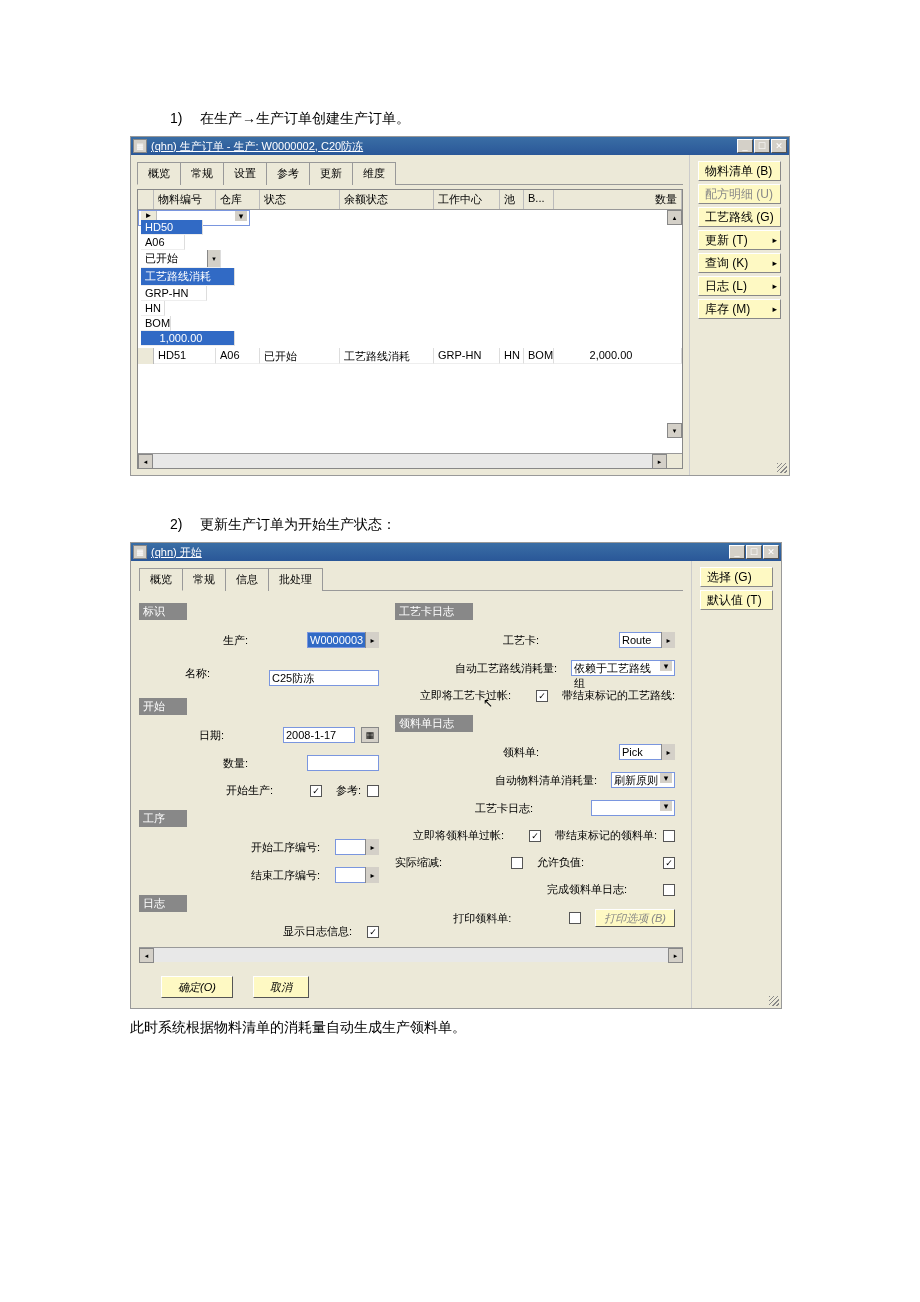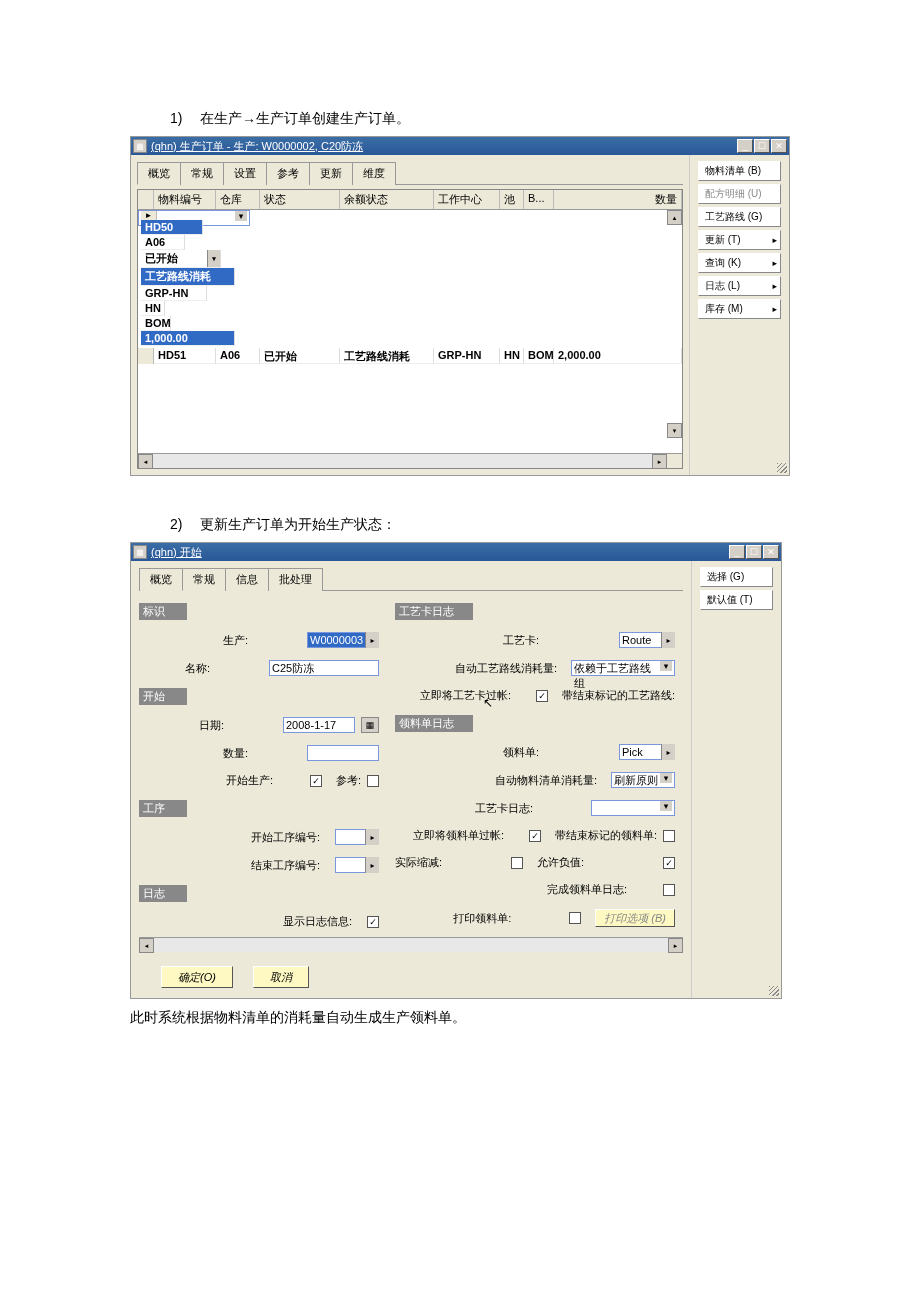--- a/index.html
+++ b/index.html
@@ -17,33 +17,33 @@
   .left1 { flex:1; padding:6px; }
   .right1 { width:100px; padding:6px 8px; border-left:1px solid #ccc; display:flex;flex-direction:column;gap:3px;}
   .tabs { display:flex; border-bottom:1px solid #999; margin-bottom:4px;}
   .tab { padding:3px 10px; background:#ece9d8; border:1px solid #999;border-bottom:none;margin-right:-1px;position:relative;top:1px;}
   .tab.active { background:#ece9d8; border-bottom:1px solid #ece9d8;}
   .grid { background:#fff; border:1px solid #888; height:280px; position:relative; display:flex;flex-direction:column;}
   .grid-head { display:flex; background:#ece9d8; border-bottom:1px solid #999; font-size:11px;}
   .gh { border-right:1px solid #bbb; padding:2px 4px; overflow:hidden;white-space:nowrap;text-overflow:clip;}
   .grid-body { flex:1; overflow:hidden; position:relative;}
   .gr { display:flex; height:16px; font-size:11px;}
-  .gc { border-right:1px solid #ddd; border-bottom:1px solid #eee; padding:1px 4px; overflow:hidden;white-space:nowrap;font-weight:bold;}
+  .gc { border-right:1px solid #ddd; border-bottom:1px solid #eee; padding:1px 4px; overflow:hidden;white-space:nowrap;}
   .gr.sel .gc.selcell { background:#316ac5; color:#fff; }
   .row-ind { width:16px;border-right:1px solid #bbb;background:#ece9d8;display:flex;align-items:center;justify-content:center;}
   .row-ind.ptr::before { content:"►"; font-size:8px; color:#000;}
   .dd-cell { position:relative; }
   .dd-btn { position:absolute;right:0;top:0;width:13px;height:100%;background:#d4d0c8;border-left:1px solid #888;font-size:7px;display:flex;align-items:center;justify-content:center;}
-  .num { text-align:left; padding-right:17px;}
+  .num { text-align:center; padding-right:17px;}
   .scroll-up { position:absolute;right:0;top:0;width:15px;height:15px;background:#d4d0c8;border:1px solid #888;font-size:7px;display:flex;align-items:center;justify-content:center;}
   .scroll-dn { position:absolute;right:0;bottom:15px;width:15px;height:15px;background:#d4d0c8;border:1px solid #888;font-size:7px;display:flex;align-items:center;justify-content:center;}
   .hscroll { height:15px;display:flex;background:#ece9d8;border-top:1px solid #999;}
   .hs-btn { width:15px;height:15px;background:#d4d0c8;border:1px solid #888;font-size:7px;display:flex;align-items:center;justify-content:center;}
   .hs-track { flex:1; background:#e8e8e8;}
-  .side-btn { height:20px;background:#ffffff;border:1px solid #fff;border-right-color:#888;border-bottom-color:#888;font-size:10px;display:flex;align-items:center;padding:0 6px;position:relative;}
+  .side-btn { height:20px;background:#fef9c3;border:1px solid #fff;border-right-color:#888;border-bottom-color:#888;font-size:12px;display:flex;align-items:center;padding:0 6px;position:relative;}
   .side-btn.disabled { color:#888;}
   .side-sub::after { content:"▸"; position:absolute;right:3px;font-size:9px;}
   .resize-grip { position:absolute;right:2px;bottom:2px;width:10px;height:10px;background:repeating-linear-gradient(135deg,#888 0 1px,transparent 1px 3px);}
 
   .win2 .body2 { flex:1; padding:8px; display:flex; gap:16px;}
   .col { display:flex;flex-direction:column;gap:12px;}
   .col1 { width:240px;}
   .col2 { width:280px;}
   .section-hdr { background:#888;color:#fff;padding:1px 4px;font-size:11px;width:48px;}
   .section-hdr.wide{width:78px;}
@@ -179,21 +179,21 @@
       <div class="body2" style="display:flex;">
 
         <div class="col col1">
           <div class="section-hdr">标识</div>
           <div class="row">
                 <span class="lbl">生产:</span>
             <span class="inp-wrap"><input class="inp w90 hl" value="W0000003" style=""><span class="inp-btn">▸</span></span>
           </div>
           <div class="row">
                 <span class="lbl">名称:</span>
-            <input class="inp" style="width: 110px;" value="C25防冻">
+            <input class="inp" style="width: 110px; margin-top: 10px;" value="C25防冻">
           </div>
           <div class="section-hdr">开始</div>
           <div class="row">
                 <span class="lbl">日期:</span>
             <input class="inp w90" value="2008-1-17" style="">
                 <span class="cal-btn">▦</span>
           </div>
           <div class="row">
                 <span class="lbl">数量:</span>
             <input class="inp w90" value="" style="">

